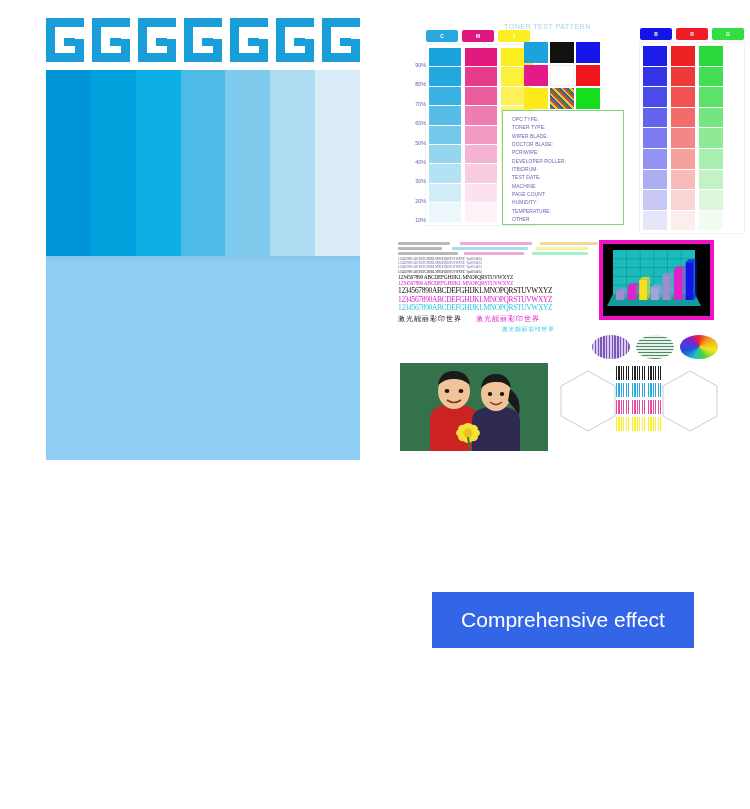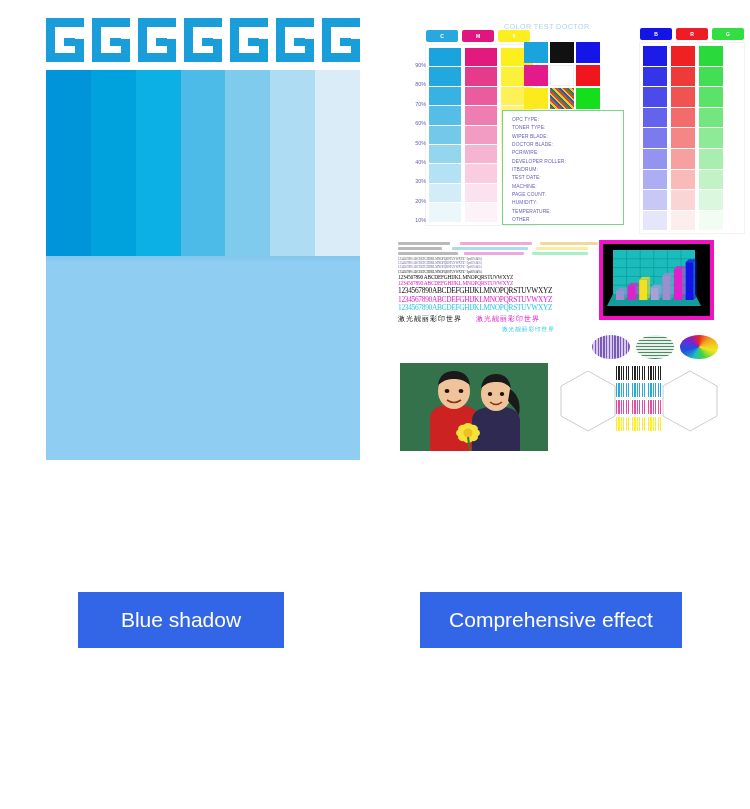--- a/index.html
+++ b/index.html
@@ -93,21 +93,21 @@
   .mini-grid{ position:absolute; left:224px; top:348px;
               display:grid; grid-template-columns:repeat(3,13px);
               grid-template-rows:repeat(4,14px); gap:3px; }
   .mini-grid > div{ width:13px; height:14px; }
 
   
   .label-btn{ position:absolute; height:56px; background:#3366e6; color:#fff;
               display:flex; align-items:center; padding:0 24px;
               font-size:21px; white-space:nowrap; }
   #btn-blue-shadow{ left:78px; top:592px; width:206px; justify-content:center; }
-  #btn-comprehensive{ left:420px; top:592px; width:262px; justify-content:center;text-align:center; }
+  #btn-comprehensive{ left:432px; top:592px; width:262px; justify-content:center;text-align:center; }
 
   #brand-title{ position:absolute; left:0; top:738px; width:750px; text-align:center;
                 font-size:48px; font-weight:bold; color:#111; letter-spacing:-.5px;
                 font-family:"Liberation Sans", sans-serif; }
 </style>
 </head>
 <body>
 
 <div id="page">
 
@@ -180,21 +180,21 @@
         <div style="background: rgb(126, 203, 238);"></div>
         <div style="background: rgb(174, 220, 243);"></div>
         <div style="background: rgb(218, 236, 248);"></div>
       </div>
 
     <div class="flat-block"></div>
   </div>
 
   <div id="test-sheet">
 
-    <div class="sheet-title">COLOR TEST DOCTOR</div>
+    <div class="sheet-title">TONER TEST PATTERN</div>
 
     <div class="cmy-wrap">
       <div class="pct-col" id="pct-col">
           <div>90%</div>
           <div>80%</div>
           <div>70%</div>
           <div>60%</div>
           <div>50%</div>
           <div>40%</div>
           <div>30%</div>
@@ -439,17 +439,16 @@
         <div style="background: repeating-linear-gradient(90deg, rgb(41, 168, 223) 0px, rgb(41, 168, 223) 1.2px, rgba(255, 255, 255, 0.73) 1.2px, rgba(255, 255, 255, 0.73) 2.4px);"></div>
         <div style="background: repeating-linear-gradient(90deg, rgb(232, 74, 160) 0px, rgb(232, 74, 160) 1.2px, rgba(255, 255, 255, 0.35) 1.2px, rgba(255, 255, 255, 0.35) 2.4px);"></div>
         <div style="background: repeating-linear-gradient(90deg, rgb(232, 74, 160) 0px, rgb(232, 74, 160) 1.2px, rgba(255, 255, 255, 0.53) 1.2px, rgba(255, 255, 255, 0.53) 2.4px);"></div>
         <div style="background: repeating-linear-gradient(90deg, rgb(232, 74, 160) 0px, rgb(232, 74, 160) 1.2px, rgba(255, 255, 255, 0.73) 1.2px, rgba(255, 255, 255, 0.73) 2.4px);"></div>
         <div style="background: repeating-linear-gradient(90deg, rgb(252, 238, 33) 0px, rgb(252, 238, 33) 1.2px, rgba(255, 255, 255, 0.35) 1.2px, rgba(255, 255, 255, 0.35) 2.4px);"></div>
         <div style="background: repeating-linear-gradient(90deg, rgb(252, 238, 33) 0px, rgb(252, 238, 33) 1.2px, rgba(255, 255, 255, 0.53) 1.2px, rgba(255, 255, 255, 0.53) 2.4px);"></div>
         <div style="background: repeating-linear-gradient(90deg, rgb(252, 238, 33) 0px, rgb(252, 238, 33) 1.2px, rgba(255, 255, 255, 0.73) 1.2px, rgba(255, 255, 255, 0.73) 2.4px);"></div>
       </div>
   </div>
 
-  <div class="label-btn" id="btn-blue-shadow">Blue shadow</div>
 
   <div class="label-btn" id="btn-comprehensive">Comprehensive effect</div>
 
 </div>
 
 </body></html>

